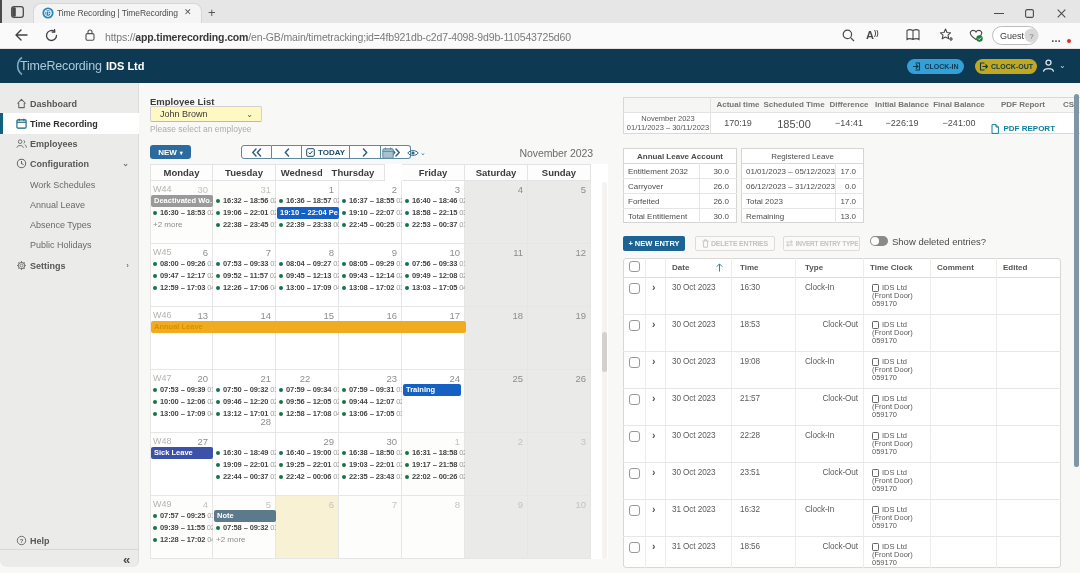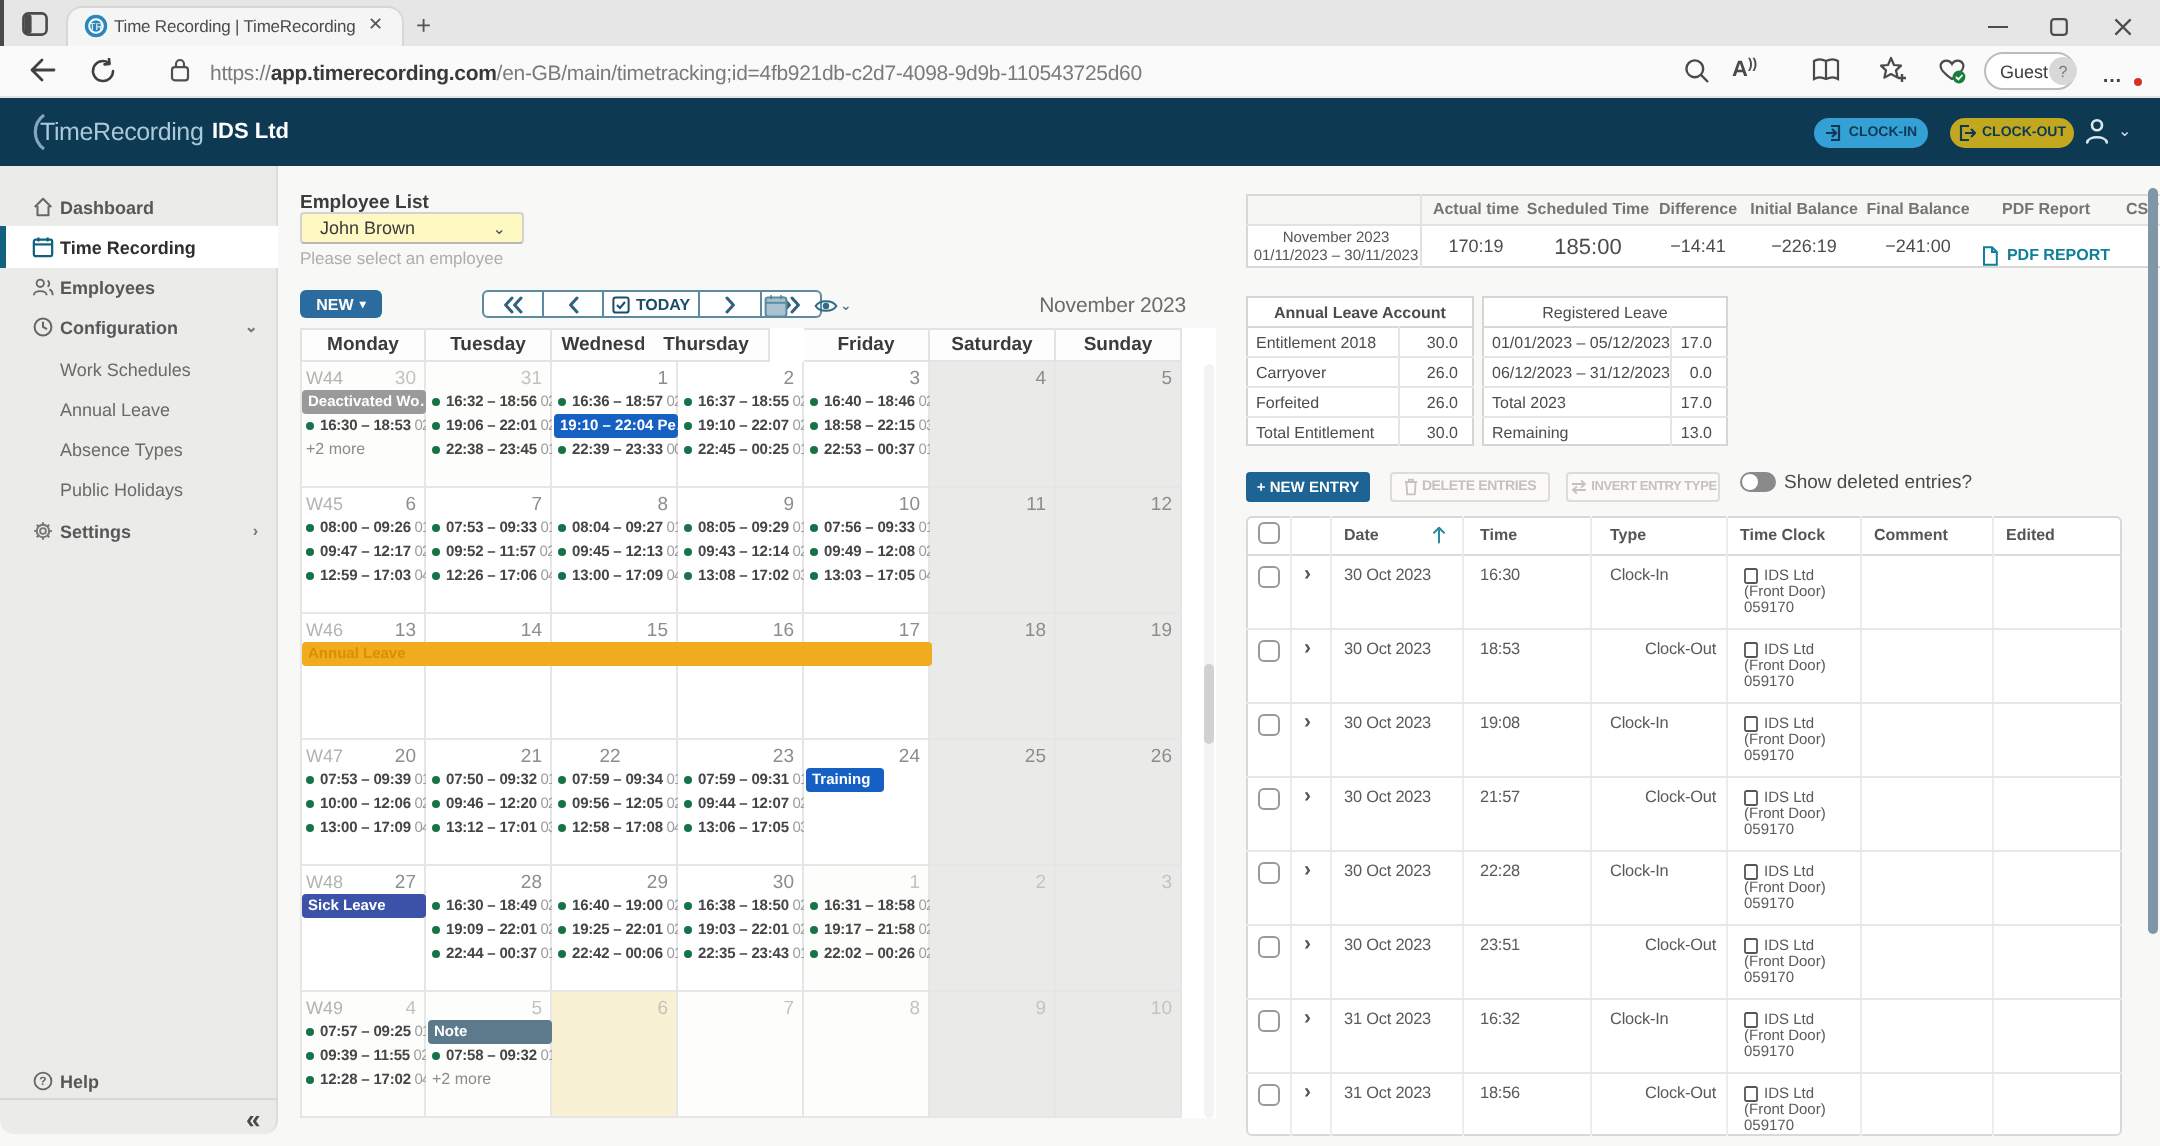--- a/index.html
+++ b/index.html
@@ -310,31 +310,31 @@
 <div class="a eline" style="left:279px;top:384px;width:60px"><span class="dot"></span><b>07:59 – 09:34</b><span class="du"> 01:35</span></div>
 <div class="a eline" style="left:279px;top:396px;width:60px"><span class="dot"></span><b>09:56 – 12:05</b><span class="du"> 02:09</span></div>
 <div class="a eline" style="left:279px;top:408px;width:60px"><span class="dot"></span><b>12:58 – 17:08</b><span class="du"> 04:10</span></div>
 <div class="a cell" style="left:339px;top:370px;width:63px;height:63px;"></div>
 <div class="a dnum" style="left:339px;top:373px;width:58px;text-align:right">23</div>
 <div class="a eline" style="left:342px;top:384px;width:60px"><span class="dot"></span><b>07:59 – 09:31</b><span class="du"> 01:32</span></div>
 <div class="a eline" style="left:342px;top:396px;width:60px"><span class="dot"></span><b>09:44 – 12:07</b><span class="du"> 02:23</span></div>
 <div class="a eline" style="left:342px;top:408px;width:60px"><span class="dot"></span><b>13:06 – 17:05</b><span class="du"> 03:59</span></div>
 <div class="a cell" style="left:402px;top:370px;width:63px;height:63px;"></div>
 <div class="a dnum" style="left:402px;top:373px;width:58px;text-align:right">24</div>
-<div class="a chip" style="left:403px;top:384px;width:39px;background:#1660c4">Training</div>
+<div class="a chip" style="left:403px;top:384px;width:58px;background:#1660c4">Training</div>
 <div class="a cell we" style="left:465px;top:370px;width:63px;height:63px;"></div>
 <div class="a dnum" style="left:465px;top:373px;width:58px;text-align:right">25</div>
 <div class="a cell we" style="left:528px;top:370px;width:63px;height:63px;"></div>
 <div class="a dnum" style="left:528px;top:373px;width:58px;text-align:right">26</div>
 <div class="a cell" style="left:150px;top:433px;width:63px;height:63px;border-left:1px solid #e6e6e6;"></div>
 <div class="a wlab" style="left:153px;top:436px">W48</div>
 <div class="a dnum" style="left:150px;top:436px;width:58px;text-align:right">27</div>
 <div class="a chip" style="left:151px;top:447px;width:62px;background:#3c51a8">Sick Leave</div>
 <div class="a cell" style="left:213px;top:433px;width:63px;height:63px;"></div>
-<div class="a dnum" style="left:213px;top:436px;width:58px;text-align:right">28</div>
+<div class="a dnum" style="left:213px;top:416px;width:58px;text-align:right">28</div>
 <div class="a eline" style="left:216px;top:447px;width:60px"><span class="dot"></span><b>16:30 – 18:49</b><span class="du"> 02:19</span></div>
 <div class="a eline" style="left:216px;top:459px;width:60px"><span class="dot"></span><b>19:09 – 22:01</b><span class="du"> 02:52</span></div>
 <div class="a eline" style="left:216px;top:471px;width:60px"><span class="dot"></span><b>22:44 – 00:37</b><span class="du"> 01:53</span></div>
 <div class="a cell" style="left:276px;top:433px;width:63px;height:63px;"></div>
 <div class="a dnum" style="left:276px;top:436px;width:58px;text-align:right">29</div>
 <div class="a eline" style="left:279px;top:447px;width:60px"><span class="dot"></span><b>16:40 – 19:00</b><span class="du"> 02:20</span></div>
 <div class="a eline" style="left:279px;top:459px;width:60px"><span class="dot"></span><b>19:25 – 22:01</b><span class="du"> 02:36</span></div>
 <div class="a eline" style="left:279px;top:471px;width:60px"><span class="dot"></span><b>22:42 – 00:06</b><span class="du"> 01:24</span></div>
 <div class="a cell" style="left:339px;top:433px;width:63px;height:63px;"></div>
 <div class="a dnum" style="left:339px;top:436px;width:58px;text-align:right">30</div>
@@ -410,21 +410,21 @@
     <span style="white-space:nowrap;font-size:9px;color:#4c4c4c">−241:00</span>
   </div>
 <div class="a " style="left:991px;top:117px;"><svg width="8" height="10" viewBox="0 0 8 10" style="vertical-align:-2.5px">
       <path d="M1 0.6 H5 L7.4 3 V9.4 H1 Z" fill="none" stroke="#0f7f9b" stroke-width="1"></path>
       <path d="M5 0.6 V3 H7.4" fill="none" stroke="#0f7f9b" stroke-width="1"></path>
     </svg> <span style="font-size:8px;font-weight:bold;color:#0f7f9b">PDF REPORT</span></div>
 <div class="a " style="left:1063px;top:100px;font-size:8px;font-weight:bold;color:#757575;">CSV</div>
 <div class="a rtbl" style="left:623px;top:148px;width:114px;height:75px"></div>
 <div class="a" style="left:623px;top:152px;width:114px;text-align:center;font-size:8px;font-weight:bold;color:#4c4c4c">Annual Leave Account</div>
 <div class="a" style="left:623px;top:163px;width:114px;height:1px;background:#d9d8d6"></div>
-<div class="a rt" style="left:628px;top:167px;white-space:nowrap">Entitlement 2018</div>
+<div class="a rt" style="left:628px;top:167px;white-space:nowrap">Entitlement 2032</div>
 <div class="a rt" style="left:699px;top:167px;width:30px;text-align:right">30.0</div>
 <div class="a" style="left:623px;top:178px;width:114px;height:1px;background:#e6e5e3"></div>
 <div class="a rt" style="left:628px;top:182px;white-space:nowrap">Carryover</div>
 <div class="a rt" style="left:699px;top:182px;width:30px;text-align:right">26.0</div>
 <div class="a" style="left:623px;top:193px;width:114px;height:1px;background:#e6e5e3"></div>
 <div class="a rt" style="left:628px;top:197px;white-space:nowrap">Forfeited</div>
 <div class="a rt" style="left:699px;top:197px;width:30px;text-align:right">26.0</div>
 <div class="a" style="left:623px;top:208px;width:114px;height:1px;background:#e6e5e3"></div>
 <div class="a rt" style="left:628px;top:212px;white-space:nowrap">Total Entitlement</div>
 <div class="a rt" style="left:699px;top:212px;width:30px;text-align:right">30.0</div>

